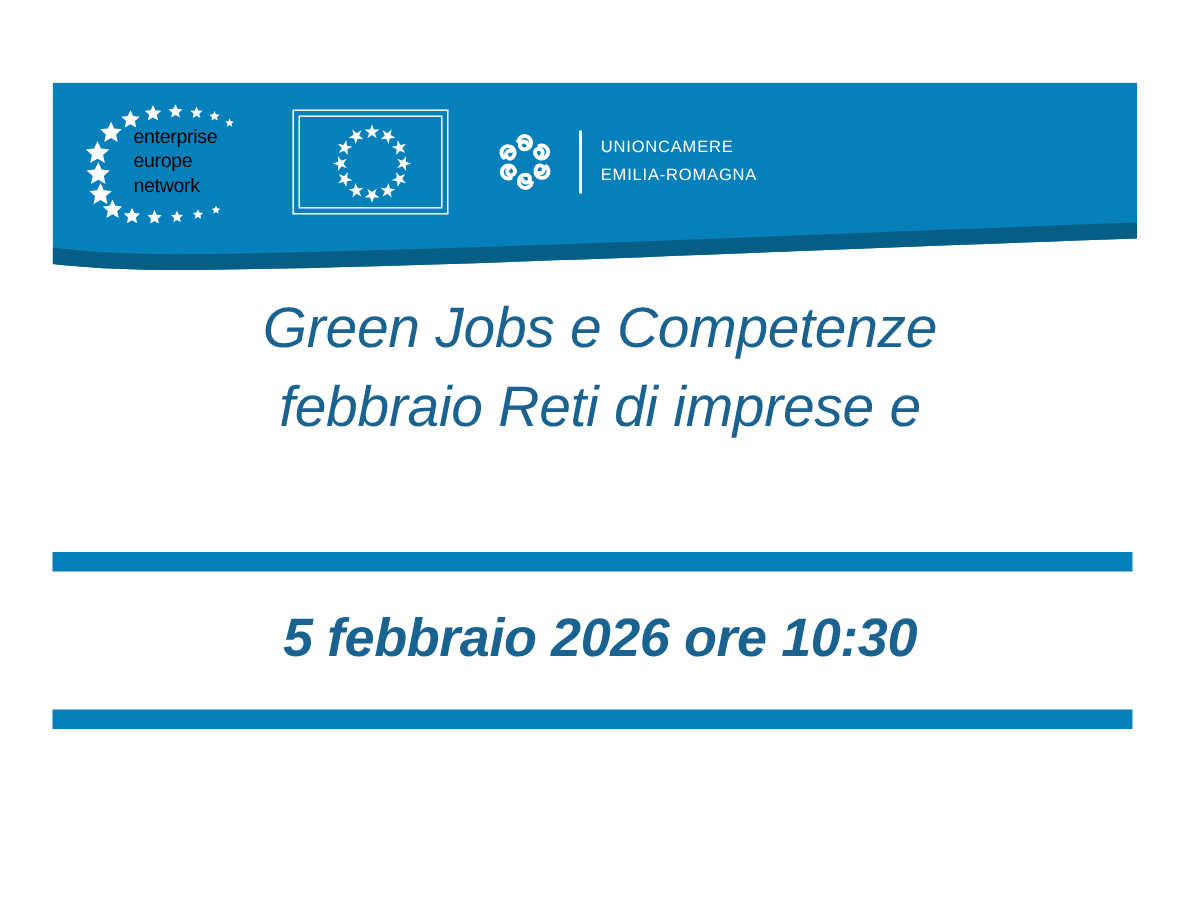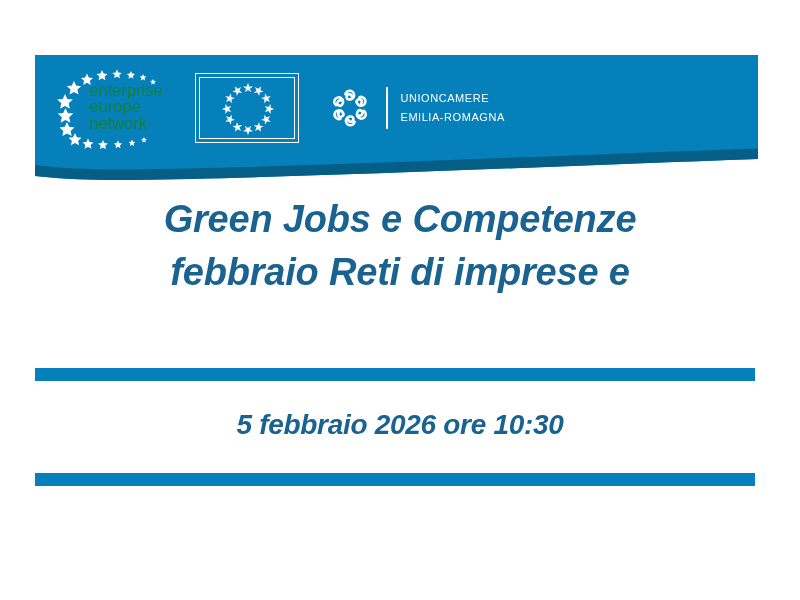--- a/index.html
+++ b/index.html
@@ -61,23 +61,23 @@
   .een-logo .een-stars {
     position: absolute;
     left: 0; top: 0;
     width: 118px;
     height: 82px;
   }
   .een-logo .een-text {
     position: absolute;
     left: 38px;
     top: 16px;
-    color: #15803d;
-    font-family: "Liberation Sans", sans-serif;
-    font-size: 17px;
+    color: #000000;
+    font-family: "Liberation Sans", sans-serif;
+    font-size: 13px;
     font-weight: 400;
     line-height: 16.5px;
     letter-spacing: -0.2px;
     white-space: pre;
   }
 
   
   .eu-flag {
     flex: 0 0 auto;
     margin-left: 26px;
@@ -128,21 +128,21 @@
   
   .title-block {
     position: absolute;
     left: 0;
     top: 193px;
     width: 800px;
     text-align: center;
     color: #1A6390;
     font-family: "Liberation Sans", sans-serif;
     font-style: italic;
-    font-weight: bold;
+    font-weight: normal;
     font-size: 38px;
     line-height: 53px;
     letter-spacing: -0.2px;
   }
   .title-block .title-line { display: block; white-space: pre; }
 
   
   .rule {
     position: absolute;
     left: 35px;
@@ -157,21 +157,21 @@
   .date-line {
     position: absolute;
     left: 0;
     top: 396px;
     width: 800px;
     text-align: center;
     color: #1A6390;
     font-family: "Liberation Sans", sans-serif;
     font-style: italic;
     font-weight: bold;
-    font-size: 28px;
+    font-size: 36px;
     line-height: 58px;
     letter-spacing: -0.3px;
     white-space: pre;
   }
 </style>
 </head>
 <body>
 
 <div id="poster">
 

